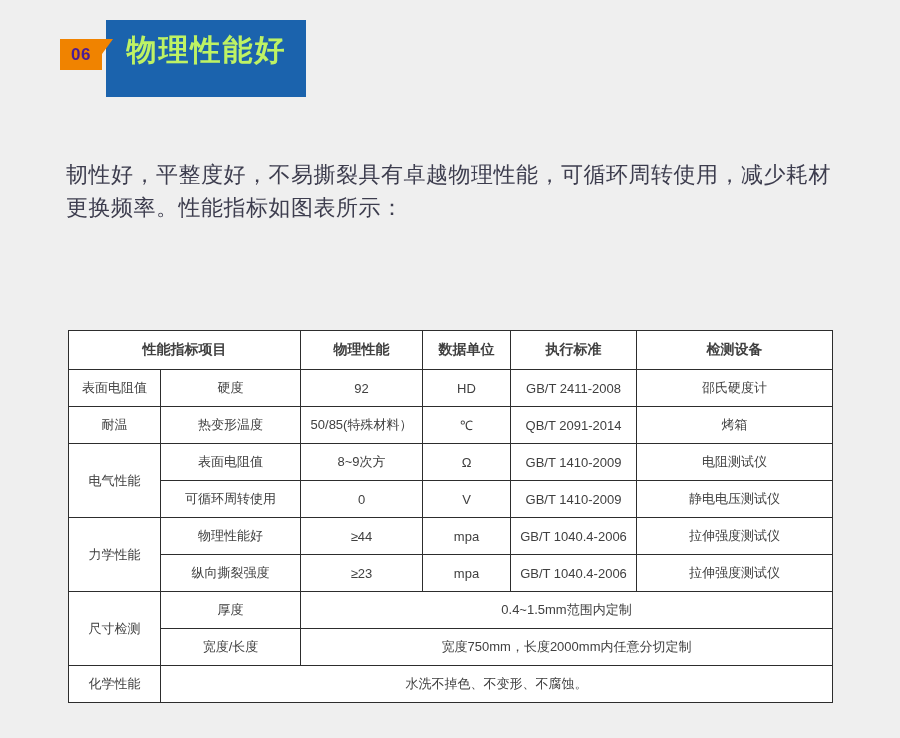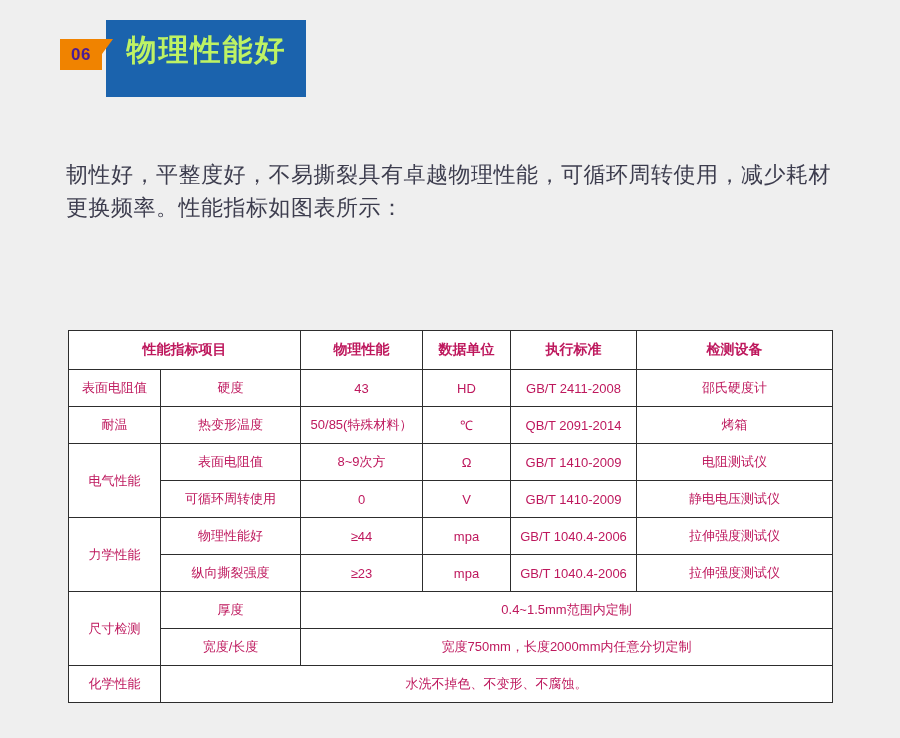--- a/index.html
+++ b/index.html
@@ -93,21 +93,21 @@
   table.spec {
     border-collapse: collapse;
     width: 764px;
     table-layout: fixed;
     background: #ffffff;
   }
   table.spec td, table.spec th {
     border: 1px solid #2d2d2d;
     text-align: center;
     vertical-align: middle;
-    color: #be185d;
+    color: #404040;
     font-size: 13px;
     font-weight: normal;
     padding: 0;
     height: 36px;
     font-family: "Liberation Sans", sans-serif;
   }
   table.spec thead td {
     font-weight: bold;
     font-size: 14px;
     height: 38px;
@@ -158,21 +158,21 @@
             <td>物理性能</td>
             <td>数据单位</td>
             <td>执行标准</td>
             <td>检测设备</td>
           </tr>
         </thead>
         <tbody>
           <tr>
             <td class="cat">表面电阻值</td>
             <td class="small">硬度</td>
-            <td class="mono">43</td>
+            <td class="mono">92</td>
             <td class="mono">HD</td>
             <td class="mono">GB/T 2411-2008</td>
             <td class="small">邵氏硬度计</td>
           </tr>
           <tr>
             <td class="cat">耐温</td>
             <td class="small">热变形温度</td>
             <td class="mono">50/85(特殊材料）</td>
             <td class="mono">℃</td>
             <td class="mono">QB/T 2091-2014</td>

